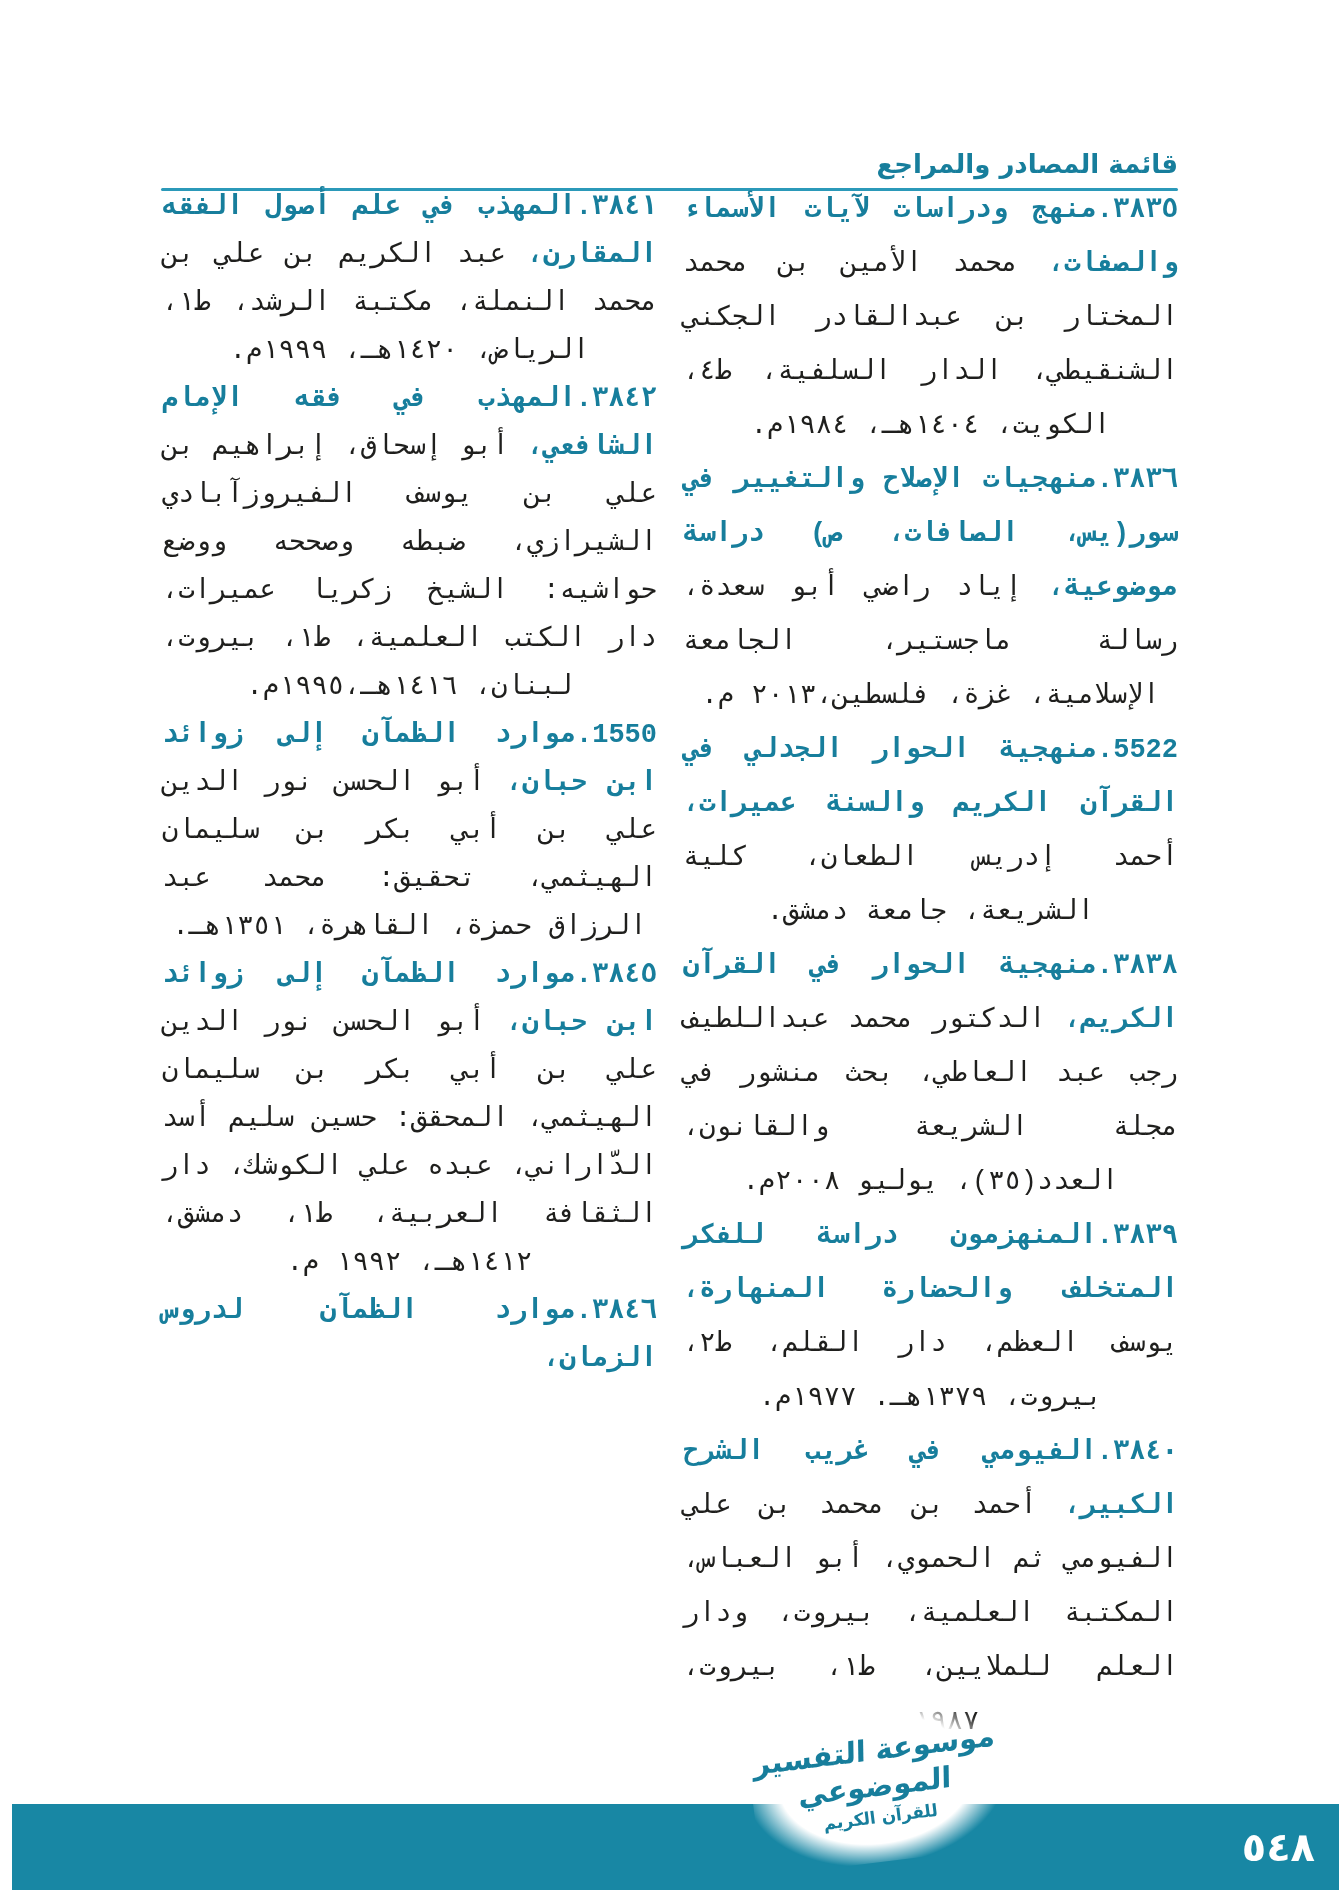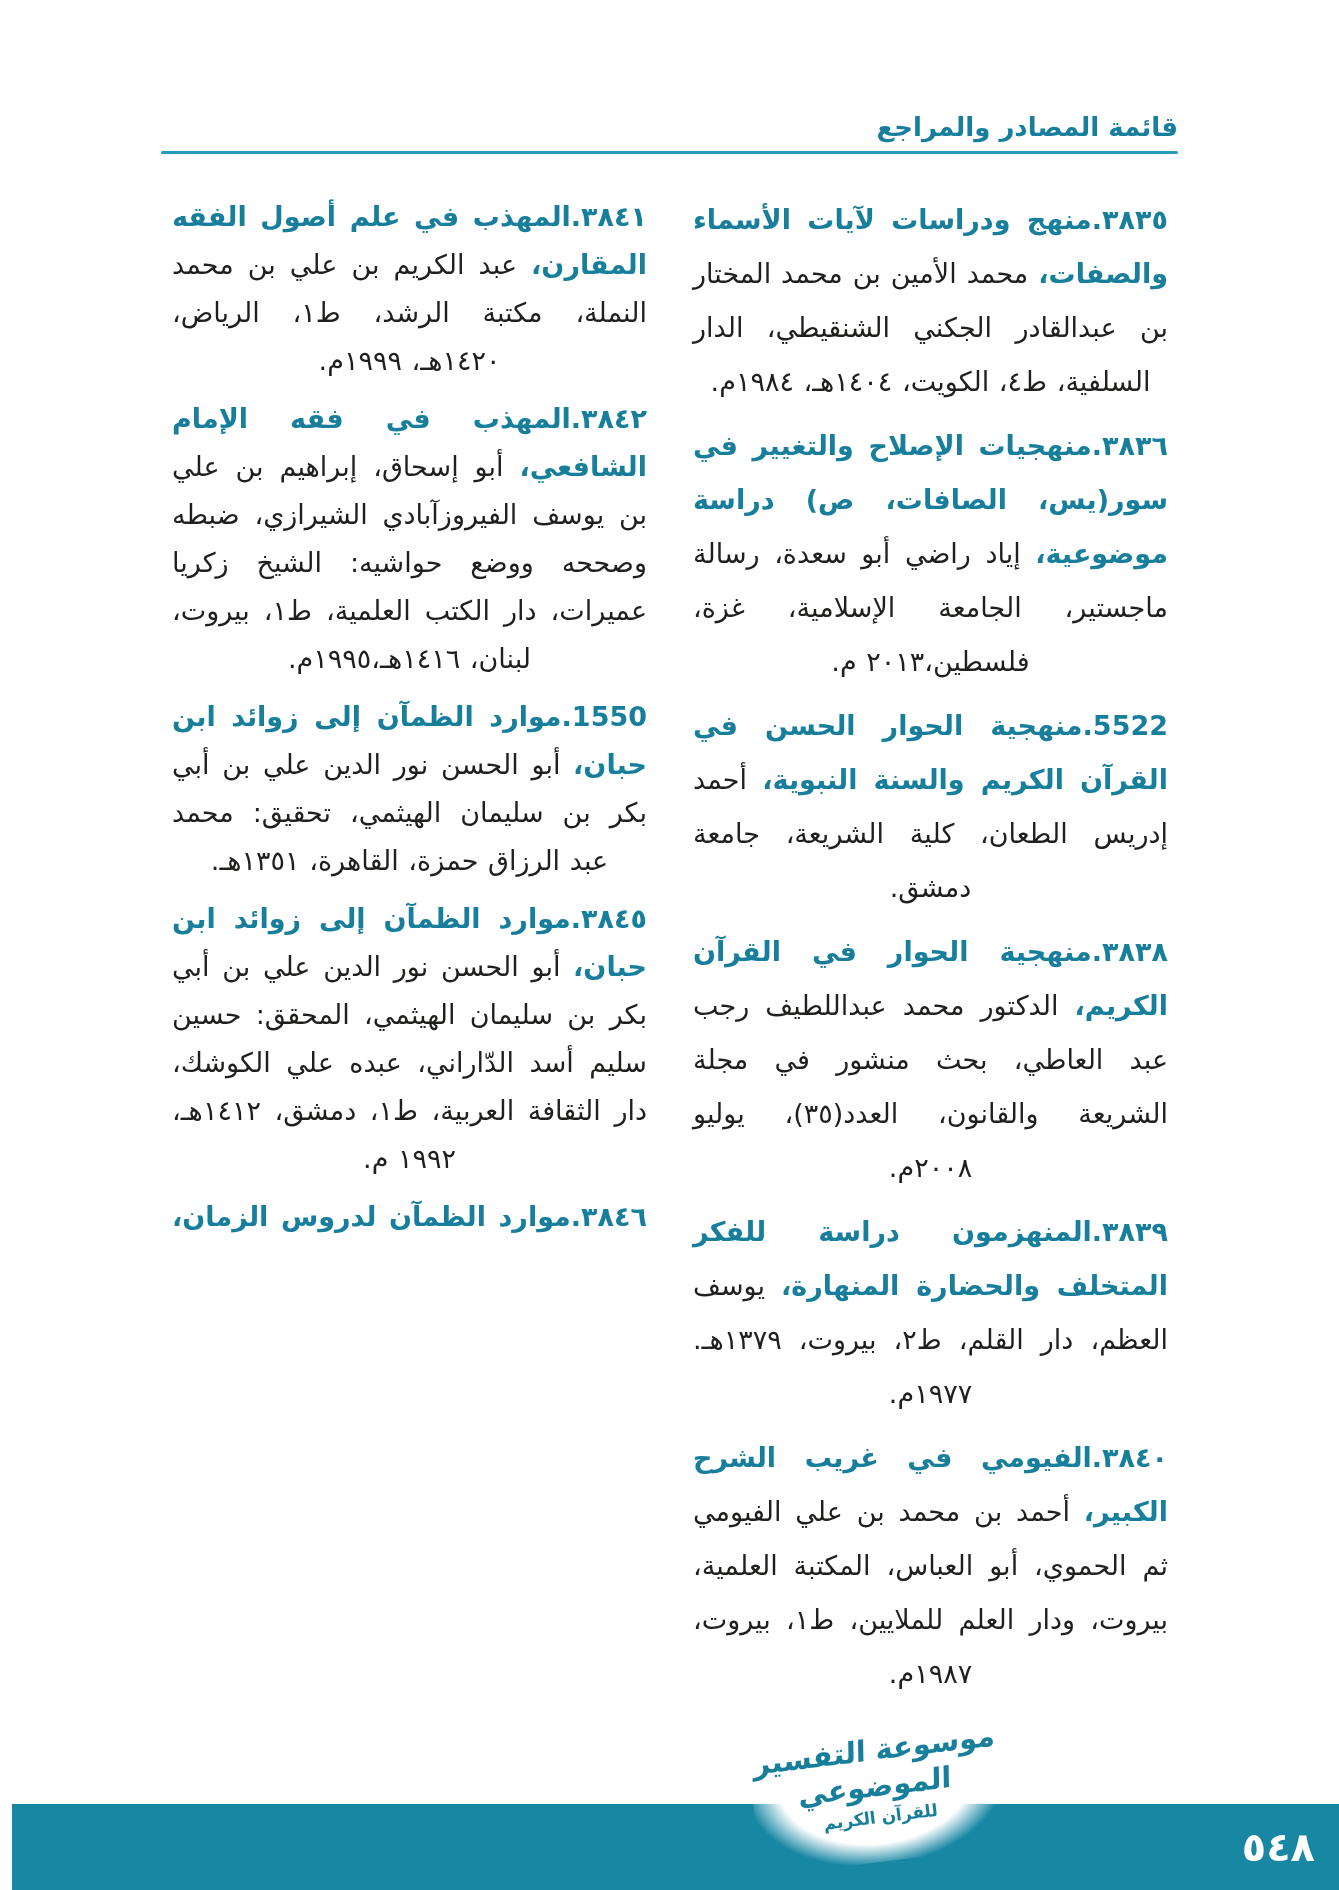--- a/index.html
+++ b/index.html
@@ -22,20 +22,21 @@
     top:112px;
     right:161px;
     width:1017px;
   }
   .header-title{
     text-align:right;
     color:var(--accent);
     font-size:26px;
     font-weight:700;
     letter-spacing:0;
+    margin-top:37px;
   }
   .header-rule{
     margin-top:9px;
     height:3px;
     background:var(--rule);
     border-radius:2px;
   }
   .columns{
     position:absolute;
     top:183px;
@@ -50,21 +51,22 @@
     font-size:27px;
     color:var(--text);
   }
   .col-right{line-height:54px;}
   .col-left{line-height:48px;}
   .entry{
     text-align:justify;
     text-align-last:center;
     -moz-text-align-last:center;
     word-spacing:1px;
-    margin:10px;
+    margin:0;
+    font-family:Liberation Mono, monospace;
   }
   .entry.continued{
     text-align-last:justify;
     -moz-text-align-last:justify;
   }
   .entry .num,
   .entry .title{
     color:var(--accent);
     font-weight:700;
   }
@@ -123,21 +125,21 @@
 
 <header class="page-header">
   <div class="header-title">قائمة المصادر والمراجع</div>
   <div class="header-rule"></div>
 </header>
 
 <main class="columns">
   <section class="col col-right">
       <p class="entry"><span class="num">٣٨٣٥.</span><span class="title">منهج ودراسات لآيات الأسماء والصفات،</span><span class="body"> محمد الأمين بن محمد المختار بن عبدالقادر الجكني الشنقيطي، الدار السلفية، ط٤، الكويت، ١٤٠٤هـ، ١٩٨٤م.</span></p>
       <p class="entry"><span class="num">٣٨٣٦.</span><span class="title">منهجيات الإصلاح والتغيير في سور(يس، الصافات، ص) دراسة موضوعية،</span><span class="body"> إياد راضي أبو سعدة، رسالة ماجستير، الجامعة الإسلامية، غزة، فلسطين،٢٠١٣ م.</span></p>
-      <p class="entry"><span class="num">5522.</span><span class="title">منهجية الحوار الحسن في القرآن الكريم والسنة النبوية،</span><span class="body"> أحمد إدريس الطعان، كلية الشريعة، جامعة دمشق.</span></p>
+      <p class="entry"><span class="num">5522.</span><span class="title">منهجية الحوار الجدلي في القرآن الكريم والسنة عميرات،</span><span class="body"> أحمد إدريس الطعان، كلية الشريعة، جامعة دمشق.</span></p>
       <p class="entry"><span class="num">٣٨٣٨.</span><span class="title">منهجية الحوار في القرآن الكريم،</span><span class="body"> الدكتور محمد عبداللطيف رجب عبد العاطي، بحث منشور في مجلة الشريعة والقانون، العدد(٣٥)، يوليو ٢٠٠٨م.</span></p>
       <p class="entry"><span class="num">٣٨٣٩.</span><span class="title">المنهزمون دراسة للفكر المتخلف والحضارة المنهارة،</span><span class="body"> يوسف العظم، دار القلم، ط٢، بيروت، ١٣٧٩هـ. ١٩٧٧م.</span></p>
       <p class="entry"><span class="num">٣٨٤٠.</span><span class="title">الفيومي في غريب الشرح الكبير،</span><span class="body"> أحمد بن محمد بن علي الفيومي ثم الحموي، أبو العباس، المكتبة العلمية، بيروت، ودار العلم للملايين، ط١، بيروت، ١٩٨٧م.</span></p>
     </section>
   <section class="col col-left">
       <p class="entry"><span class="num">٣٨٤١.</span><span class="title">المهذب في علم أصول الفقه المقارن،</span><span class="body"> عبد الكريم بن علي بن محمد النملة، مكتبة الرشد، ط١، الرياض، ١٤٢٠هـ، ١٩٩٩م.</span></p>
       <p class="entry"><span class="num">٣٨٤٢.</span><span class="title">المهذب في فقه الإمام الشافعي،</span><span class="body"> أبو إسحاق، إبراهيم بن علي بن يوسف الفيروزآبادي الشيرازي، ضبطه وصححه ووضع حواشيه: الشيخ زكريا عميرات، دار الكتب العلمية، ط١، بيروت، لبنان، ١٤١٦هـ،١٩٩٥م.</span></p>
       <p class="entry"><span class="num">1550.</span><span class="title">موارد الظمآن إلى زوائد ابن حبان،</span><span class="body"> أبو الحسن نور الدين علي بن أبي بكر بن سليمان الهيثمي، تحقيق: محمد عبد الرزاق حمزة، القاهرة، ١٣٥١هـ.</span></p>
       <p class="entry"><span class="num">٣٨٤٥.</span><span class="title">موارد الظمآن إلى زوائد ابن حبان،</span><span class="body"> أبو الحسن نور الدين علي بن أبي بكر بن سليمان الهيثمي، المحقق: حسين سليم أسد الدّاراني، عبده علي الكوشك، دار الثقافة العربية، ط١، دمشق، ١٤١٢هـ، ١٩٩٢ م.</span></p>
       <p class="entry continued"><span class="num">٣٨٤٦.</span><span class="title">موارد الظمآن لدروس الزمان،</span><span class="body"></span></p>

